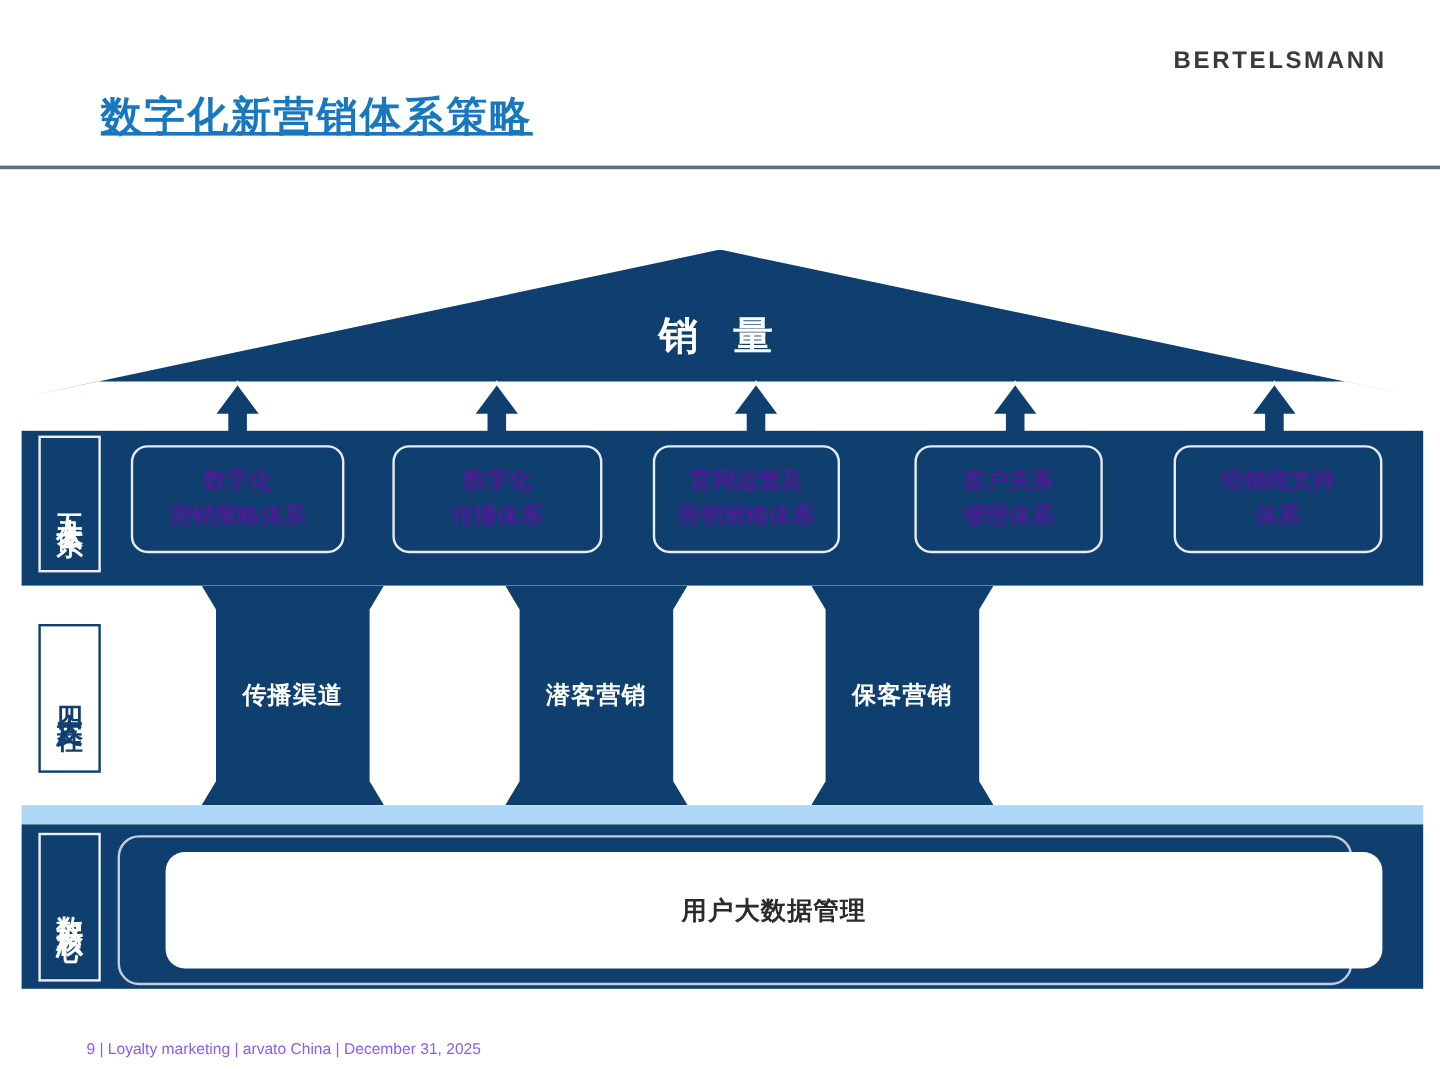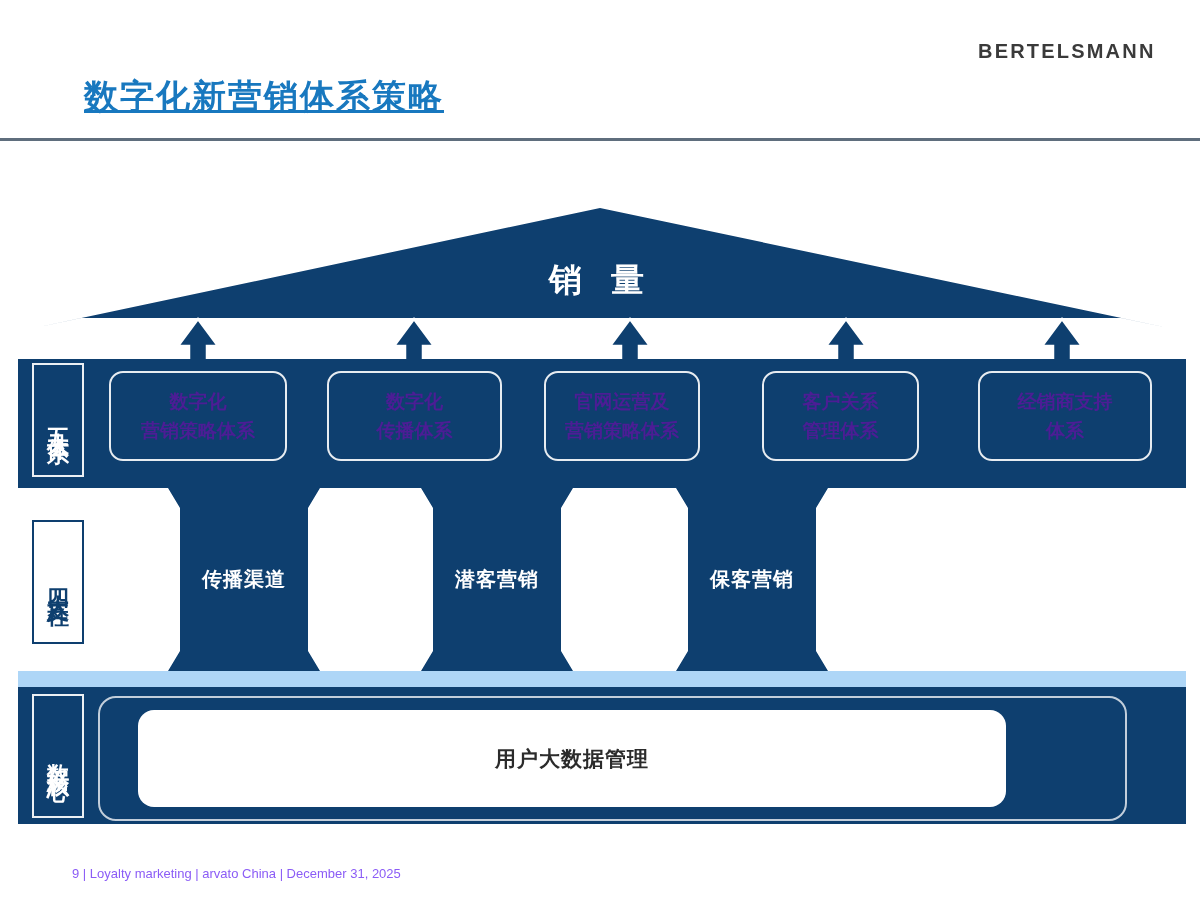--- a/index.html
+++ b/index.html
@@ -43,21 +43,21 @@
           clip-path:polygon(0px 0px,152px 0px,140px 20px,140px 163px,152px 183px,
                             0px 183px,12px 163px,12px 20px);
           display:flex;align-items:center;justify-content:center;color:#fff;
           font-size:20px;font-weight:bold;letter-spacing:1px;}
 
   
   .strip{left:18px;top:671px;width:1168px;height:16px;background:var(--light-blue,#aed6f7);}
   .base{left:18px;top:687px;width:1168px;height:137px;background:var(--navy,#0e3f6f);}
   .base-outline{left:98px;top:696px;width:1029px;height:125px;border:2px solid rgba(255,255,255,.75);
                 border-radius:18px;box-sizing:border-box;}
-  .base-white{left:138px;top:710px;width:868px;height:97px;background:#fff;border-radius:16px;
+  .base-white{left:138px;top:710px;width:1014px;height:97px;background:#fff;border-radius:16px;
               display:flex;align-items:center;justify-content:center;font-size:21px;
               font-weight:bold;color:#2b2b2b;letter-spacing:1px;}
 
   .footer{left:72px;top:866px;font-size:13px;color:#8b5cf6;}
 </style>
 </head>
 <body>
 
 <div class="slide">
 

